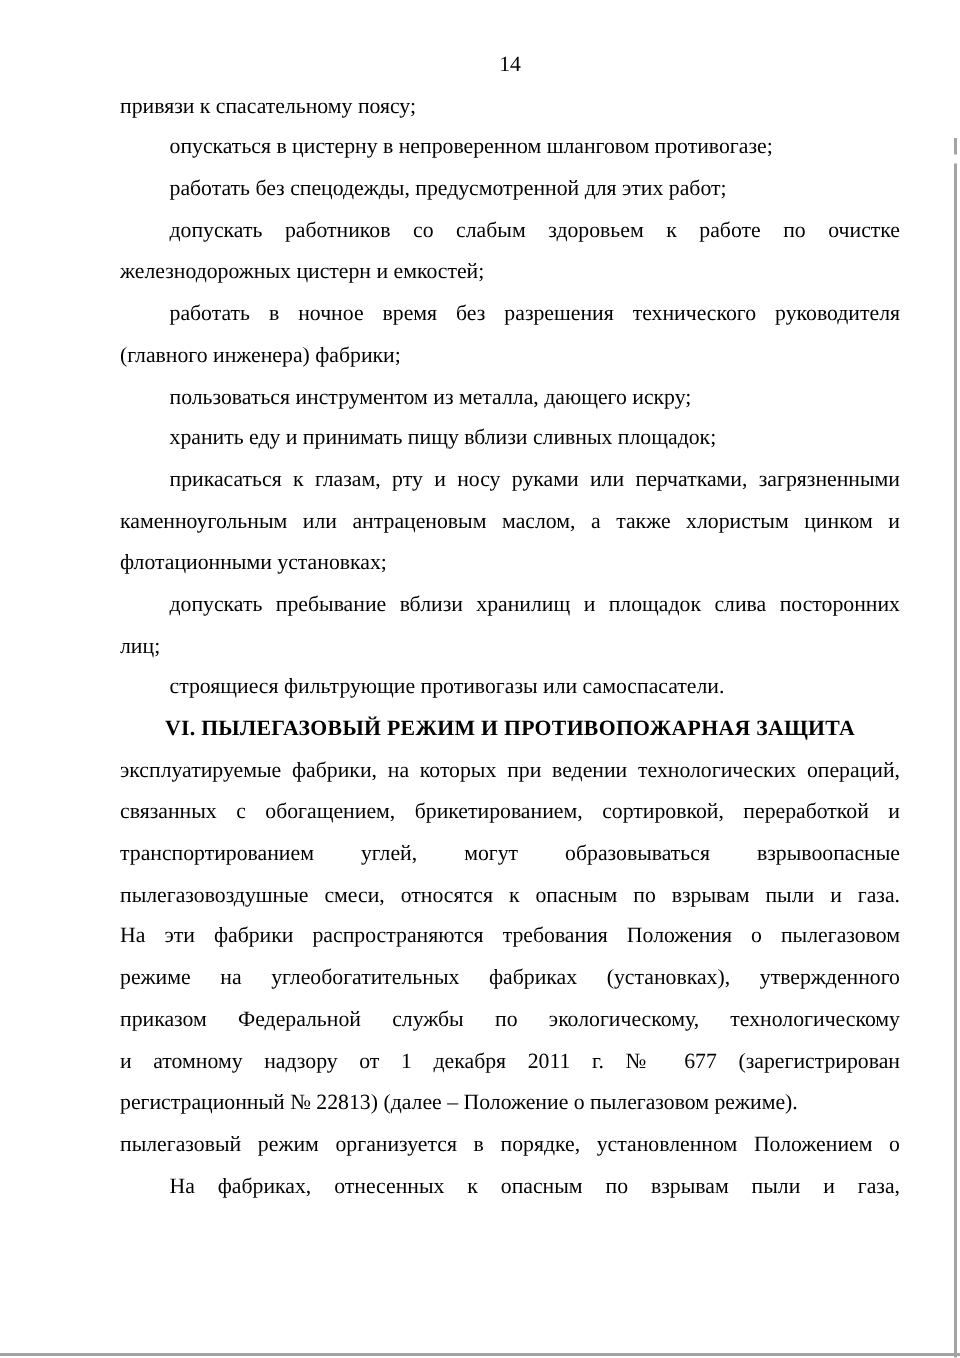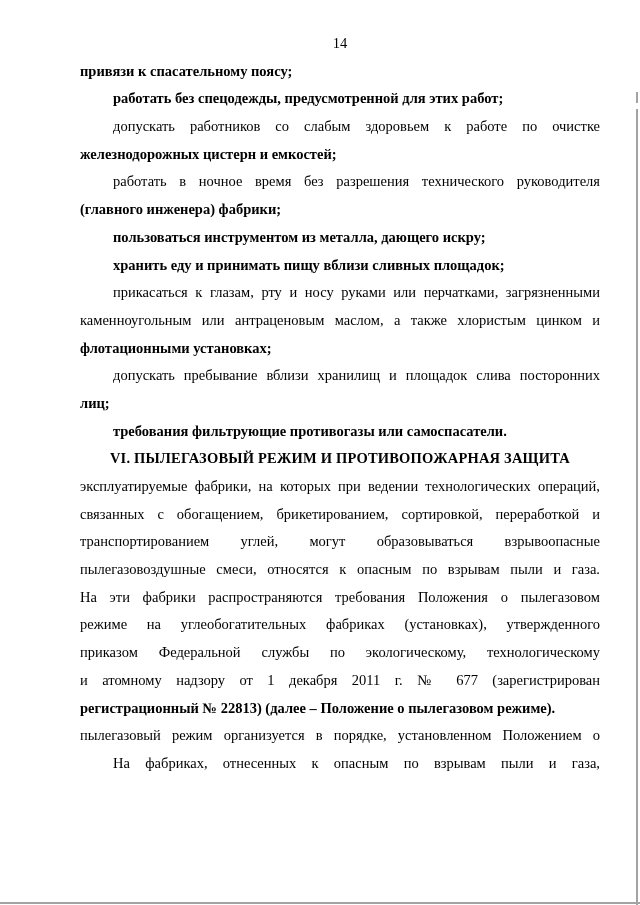--- a/index.html
+++ b/index.html
@@ -7,58 +7,59 @@
     width:640px;height:905px;position:relative;overflow:hidden;
     background:#ffffff;color:#000000;
     font-family:"Liberation Serif","DejaVu Serif",serif;
   }
   .page{position:absolute;left:0;top:0;width:640px;height:780px;background:#ffffff;}
   .textcol{position:absolute;left:80px;top:30px;width:520px;}
   .ln{
     font-size:14.5px;line-height:27.7px;height:27.7px;overflow:hidden;
     text-align:justify;text-align-last:justify;
   }
-  .ln.end{text-align-last:left;font-weight:bold;}
+  .ln.end{text-align-last:left;}
   .ln.ind{text-indent:33px;}
   .ln.center{text-align:center;text-align-last:center;}
   .ln.heading{font-weight:700;text-align:right;text-align-last:center;letter-spacing:0.2px;}
   .edge{position:absolute;background:#a3a3a3;}
   .edge-right-top{left:636px;top:92px;width:2px;height:11px;}
   .edge-right{left:636px;top:109px;width:2px;height:796px;}
   .edge-bottom{left:0px;top:902px;width:640px;height:2px;}
 </style>
 </head>
 <body>
 
 <div class="page">
   <div class="textcol">
 
     <div class="ln center">14</div>
 
     <div class="ln end">привязи к спасательному поясу;</div>
 
+    <div class="ln ind end">опускаться в цистерну в непроверенном шланговом противогазе;</div>
     <div class="ln ind end">работать без спецодежды, предусмотренной для этих работ;</div>
 
     <div class="ln ind">допускать работников со слабым здоровьем к работе по очистке</div>
     <div class="ln end">железнодорожных цистерн и емкостей;</div>
 
     <div class="ln ind">работать в ночное время без разрешения технического руководителя</div>
     <div class="ln end">(главного инженера) фабрики;</div>
 
     <div class="ln ind end">пользоваться инструментом из металла, дающего искру;</div>
     <div class="ln ind end">хранить еду и принимать пищу вблизи сливных площадок;</div>
 
     <div class="ln ind">прикасаться к глазам, рту и носу руками или перчатками, загрязненными</div>
     <div class="ln">каменноугольным или антраценовым маслом, а также хлористым цинком и</div>
     <div class="ln end">флотационными установках;</div>
 
     <div class="ln ind">допускать пребывание вблизи хранилищ и площадок слива посторонних</div>
     <div class="ln end">лиц;</div>
 
-    <div class="ln ind end">требования фильтрующие противогазы или самоспасатели.</div>
+    <div class="ln ind end">строящиеся фильтрующие противогазы или самоспасатели.</div>
 
     <div class="ln heading">VI. ПЫЛЕГАЗОВЫЙ РЕЖИМ И ПРОТИВОПОЖАРНАЯ ЗАЩИТА</div>
 
     <div class="ln">эксплуатируемые фабрики, на которых при ведении технологических операций,</div>
     <div class="ln">связанных с обогащением, брикетированием, сортировкой, переработкой и</div>
     <div class="ln">транспортированием углей, могут образовываться взрывоопасные</div>
     <div class="ln">пылегазовоздушные смеси, относятся к опасным по взрывам пыли и газа.</div>
     <div class="ln">На эти фабрики распространяются требования Положения о пылегазовом</div>
     <div class="ln">режиме на углеобогатительных фабриках (установках), утвержденного</div>
     <div class="ln">приказом Федеральной службы по экологическому, технологическому</div>

